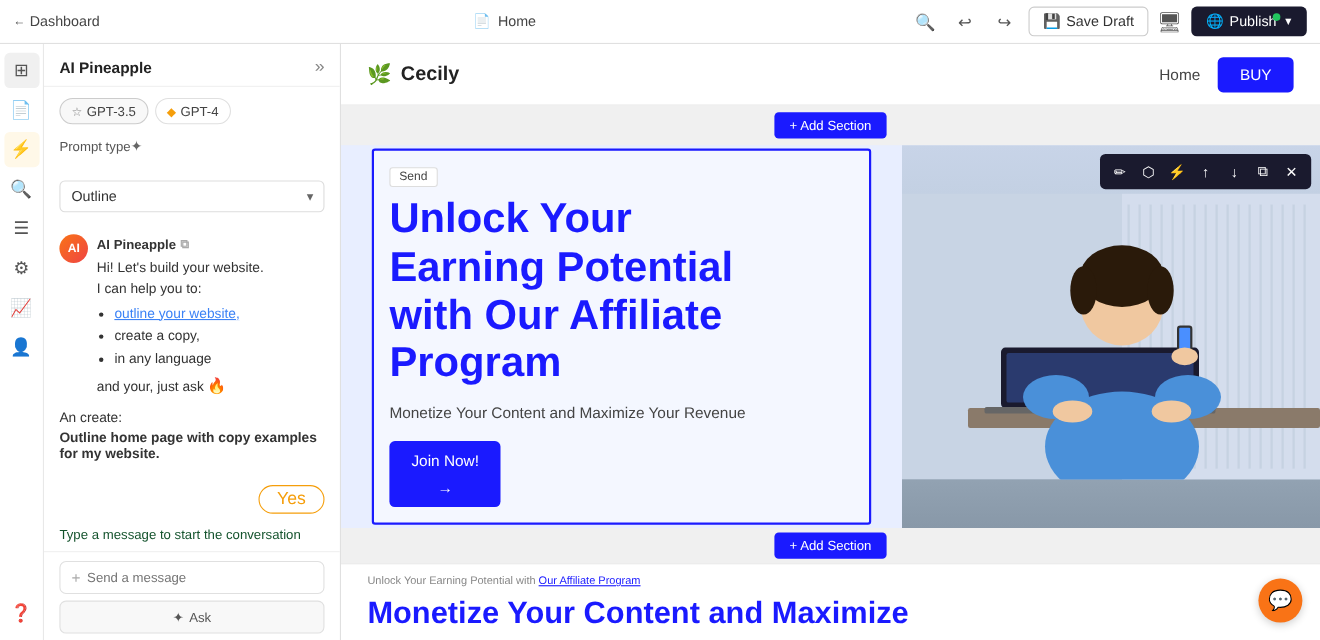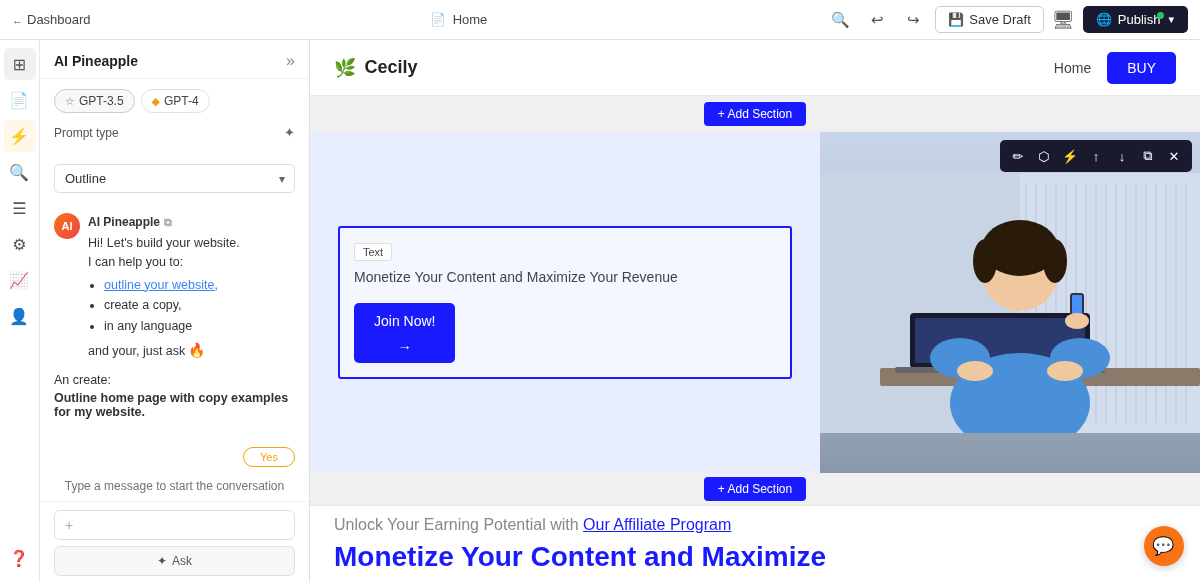--- a/index.html
+++ b/index.html
@@ -90,21 +90,21 @@
     .model-btn {
       display: flex; align-items: center; gap: 4px;
       padding: 4px 10px; border-radius: 20px; border: 1px solid #e0e0e0;
       background: #fff; font-size: 12px; cursor: pointer; color: #444;
     }
     .model-btn.active { border-color: #ccc; background: #f8f8f8; }
     .star-icon { color: #888; font-size: 11px; }
     .diamond-icon { color: #f59e0b; font-size: 11px; }
 
     .settings-row {
-      display: flex; align-items: center; justify-content: space-between;
+      display: flex; align-items: center; justify-content: flex-start;
       padding: 2px 14px 8px;
     }
     .settings-row .label { font-size: 12px; color: #555; font-weight: 500; }
     .wand-icon { font-size: 13px; color: #666; cursor: pointer; }
 
     .prompt-type {
       padding: 16px 14px 10px;
       text-decoration: underline;
     }
     .prompt-select {
@@ -137,24 +137,24 @@
     .ai-message-body a { color: #3b82f6; text-decoration: underline; cursor: pointer; margin-top: 35px; }
     .bold { font-weight: 700; }
     .emoji { font-size: 14px; }
 
     .example-section { margin-top: 10px; font-size: 12.5px; color: #333; }
     .example-section p { margin-bottom: 4px; }
 
     .yes-btn-row { display: flex; justify-content: flex-end; padding: 4px 14px 8px; }
     .yes-btn {
       padding: 3px 16px; border: 1px solid #f59e0b; border-radius: 20px;
-      background: #fff; color: #f59e0b; font-size: 11px; cursor: pointer;
-    }
-
-    .message-hint { padding: 4px 14px 8px; font-size: 12px; color: #737373; text-align: center; }
+      background: #fff; color: #f59e0b; font-size: 16px; cursor: pointer;
+    }
+
+    .message-hint { padding: 4px 14px 8px; font-size: 12px; color: #14532d; }
 
     .chat-input-area { padding: 8px 14px 6px; border-top: 1px solid #f0f0f0; }
     .chat-input-box {
       display: flex; align-items: center; gap: 6px;
       border: 1px solid #e0e0e0; border-radius: 6px; padding: 6px 10px;
       background: #fff; margin-bottom: 6px;
     }
     .chat-input-box input {
       flex: 1; border: none; outline: none; font-size: 12px; color: #aaa;
     }
@@ -289,21 +289,21 @@
     }
 
     
     .bottom-preview {
       background: #fff;
       padding: 10px 24px 8px;
       border-top: 1px solid #e8e8e8;
       flex-shrink: 0;
     }
     .bottom-preview-breadcrumb {
-      font-size: 16px;
+      font-size: 10px;
       color: #888;
       margin-bottom: 6px;
     }
     .bottom-preview-breadcrumb a { color: #1a1aff; text-decoration: underline; cursor: pointer; }
     .bottom-preview-heading {
       font-size: 28px;
       font-weight: 800;
       color: #1a1aff;
       line-height: 1.2;
     }
@@ -454,20 +454,21 @@
         <button class="yes-btn">Yes</button>
       </div>
 
       <div class="message-hint">
         <span>Type a message to start the conversation</span>
       </div>
 
       <div class="chat-input-area">
         <div class="chat-input-box">
           <span class="plus-icon">+</span>
+          <input type="text" placeholder="Send a message" style="">
         </div>
         <button class="ask-btn">
           <span>✦</span>
           <span>Ask</span>
         </button>
       </div>
     </div>
 
     <div class="canvas-area">
       <div class="canvas-scroll">
@@ -494,21 +495,27 @@
             <div class="floating-toolbar-btn">⬡</div>
             <div class="floating-toolbar-btn">⚡</div>
             <div class="floating-toolbar-btn">↑</div>
             <div class="floating-toolbar-btn">↓</div>
             <div class="floating-toolbar-btn">⧉</div>
             <div class="floating-toolbar-btn">✕</div>
           </div>
 
           <div class="hero-text-area">
             <div style="position:relative; border: 2px solid #1a1aff; border-radius: 3px; padding: 14px; background: rgba(255,255,255,0.5);">
-              <span class="text-label">Text</span>
+              <span class="text-label">Send</span>
+              <h1 class="hero-heading">
+                <span>Unlock Your</span><br>
+                <span>Earning Potential</span><br>
+                <span>with Our Affiliate</span><br>
+                <span>Program</span>
+              </h1>
               <p class="hero-subheading">Monetize Your Content and Maximize Your Revenue</p>
               <button class="join-btn">
                 <span>Join Now!</span>
                 <span>→</span>
               </button>
             </div>
           </div>
 
           <div class="hero-image-area">
             <div class="hero-image-placeholder">

